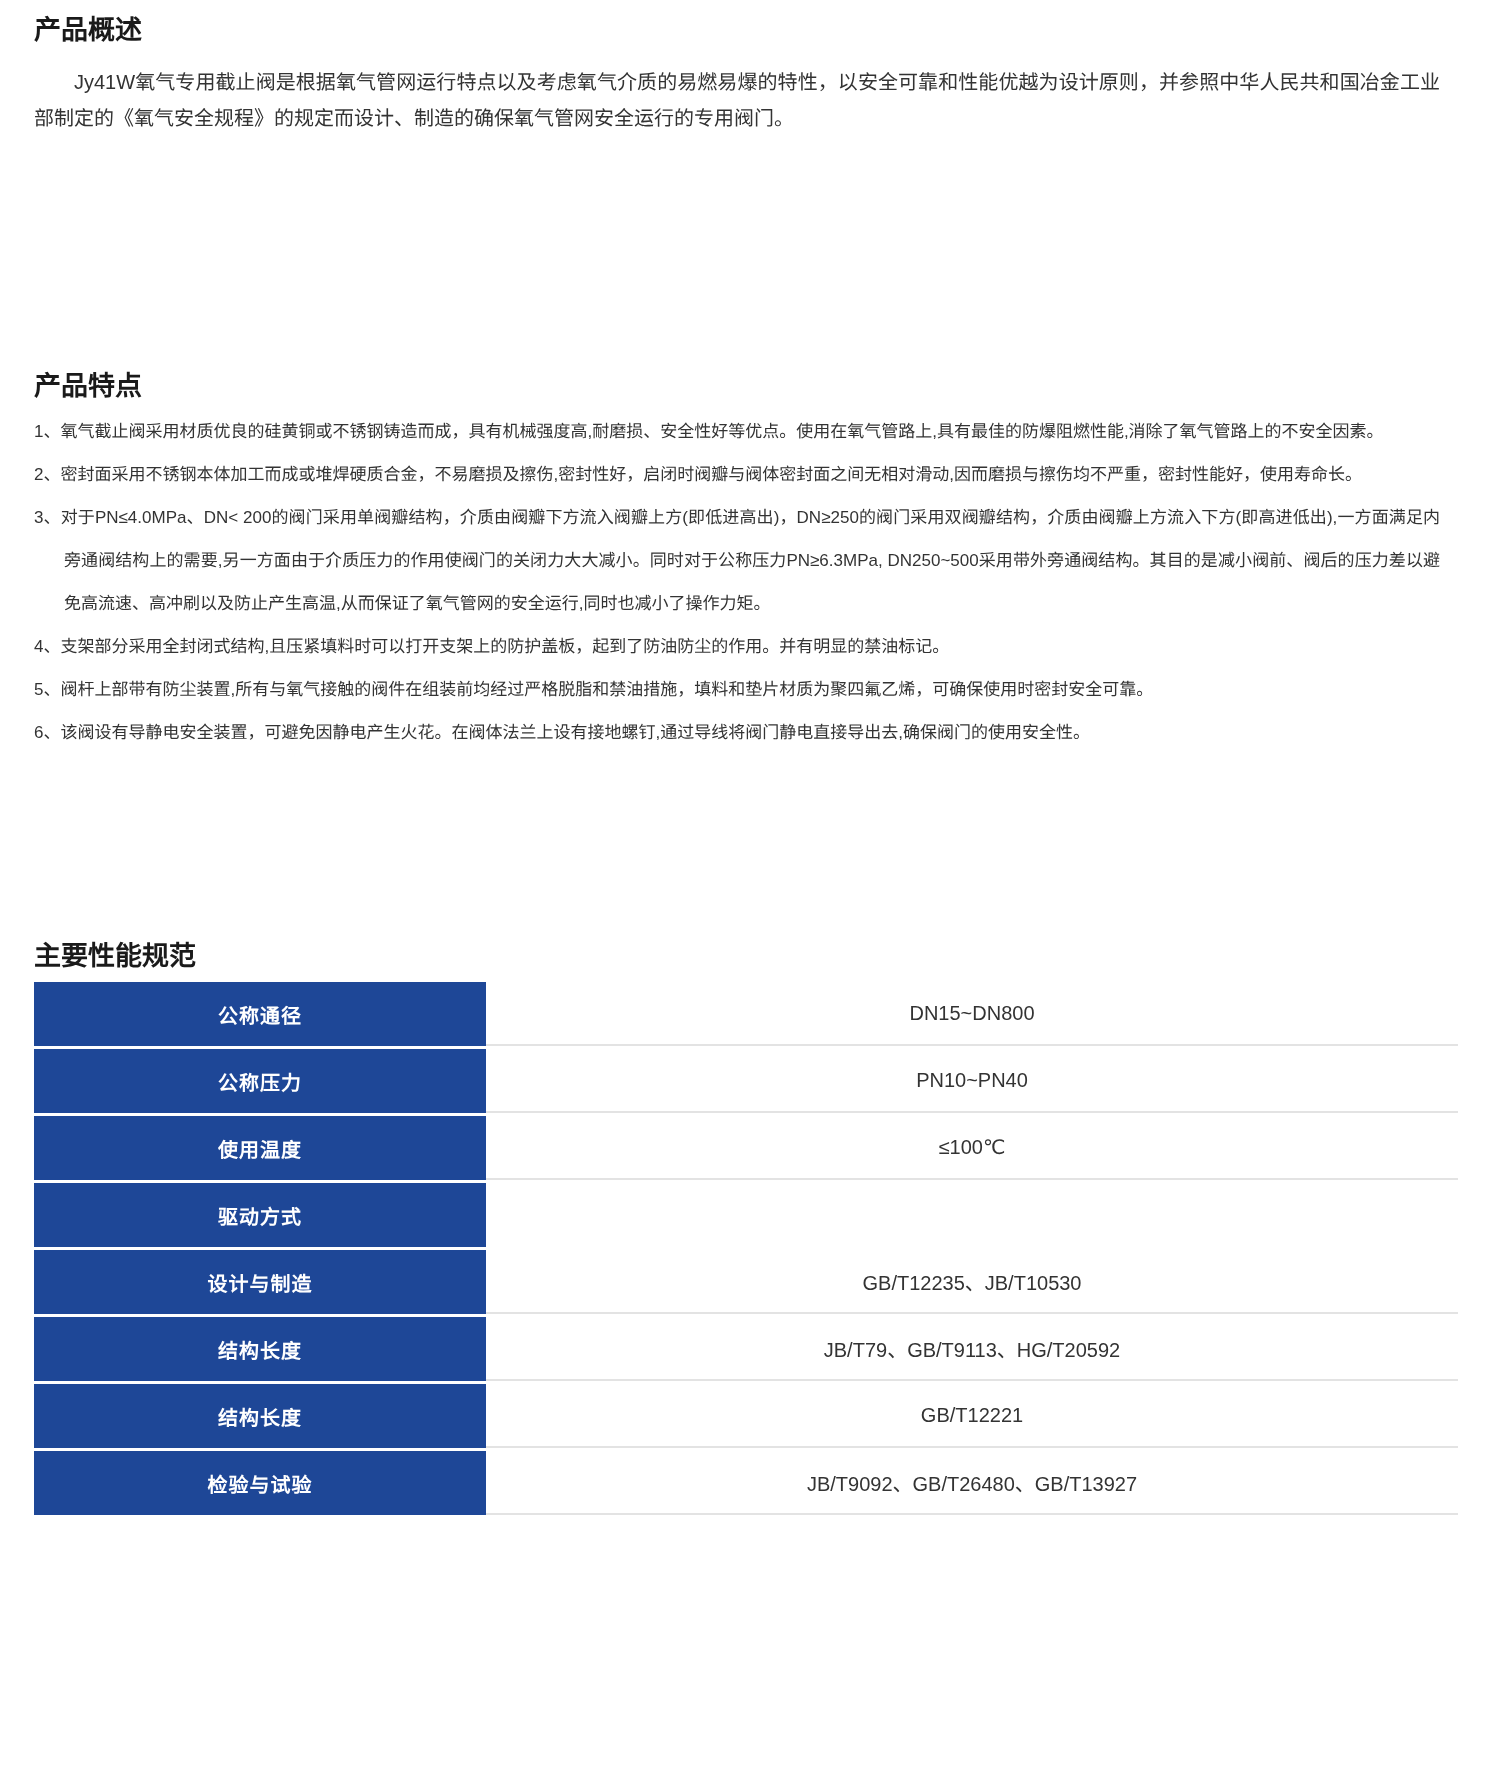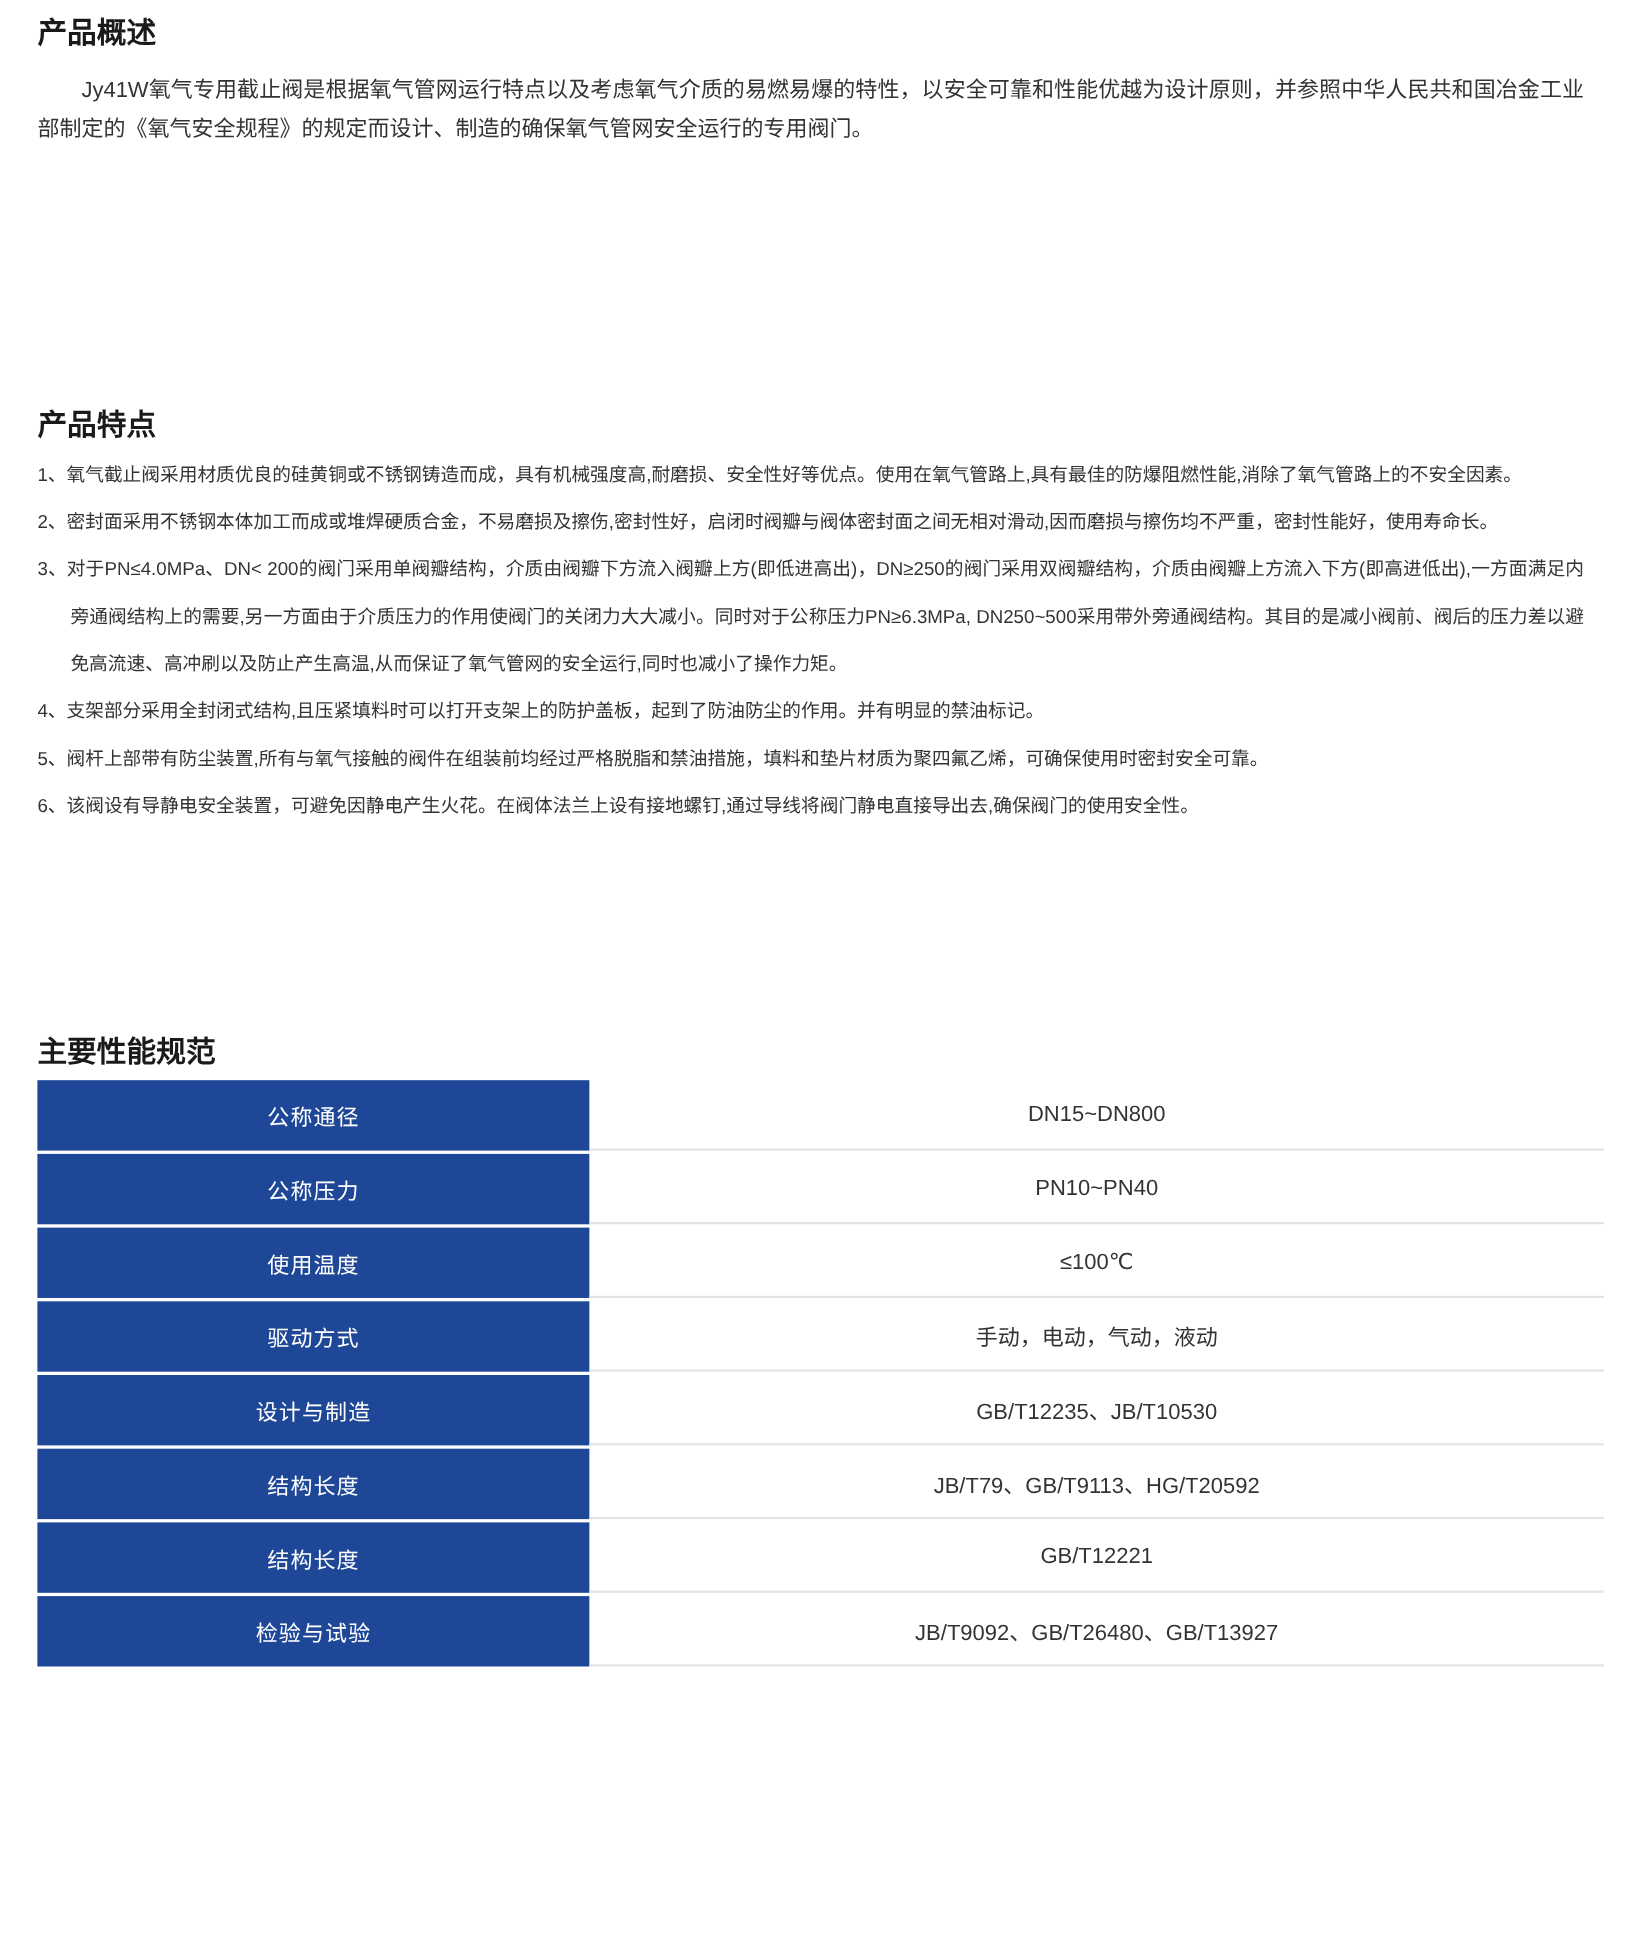--- a/index.html
+++ b/index.html
@@ -56,28 +56,28 @@
   .specs-table{
     margin-top:8px;
     width:1424px;
   }
   .spec-row{
     display:flex;
     height:64px;
     margin-bottom:3px;
   }
   .spec-label-cell{
-    width:502px;
+    width:452px;
     background:var(--blue);
     color:#ffffff;
     display:flex;
     align-items:center;
     justify-content:center;
     font-size:20px;
-    font-weight:400;
+    font-weight:700;
     letter-spacing:1px;
   }
   .spec-value-cell{
     flex:1;
     background:#ffffff;
     display:flex;
     align-items:center;
     justify-content:center;
     font-size:20px;
     color:var(--body-text);
@@ -120,21 +120,20 @@
 
 
     <div class="spec-row">
       <div class="spec-label-cell">使用温度</div>
       <div class="spec-value-cell">≤100℃</div>
     </div>
 
 
     <div class="spec-row">
       <div class="spec-label-cell">驱动方式</div>
-      <div class="spec-value-cell">手动，电动，气动，液动</div>
     </div>
 
     <div class="spec-row">
       <div class="spec-label-cell">设计与制造</div>
       <div class="spec-value-cell">GB/T12235、JB/T10530</div>
     </div>
 
     <div class="spec-row">
       <div class="spec-label-cell">结构长度</div>
       <div class="spec-value-cell">JB/T79、GB/T9113、HG/T20592</div>

